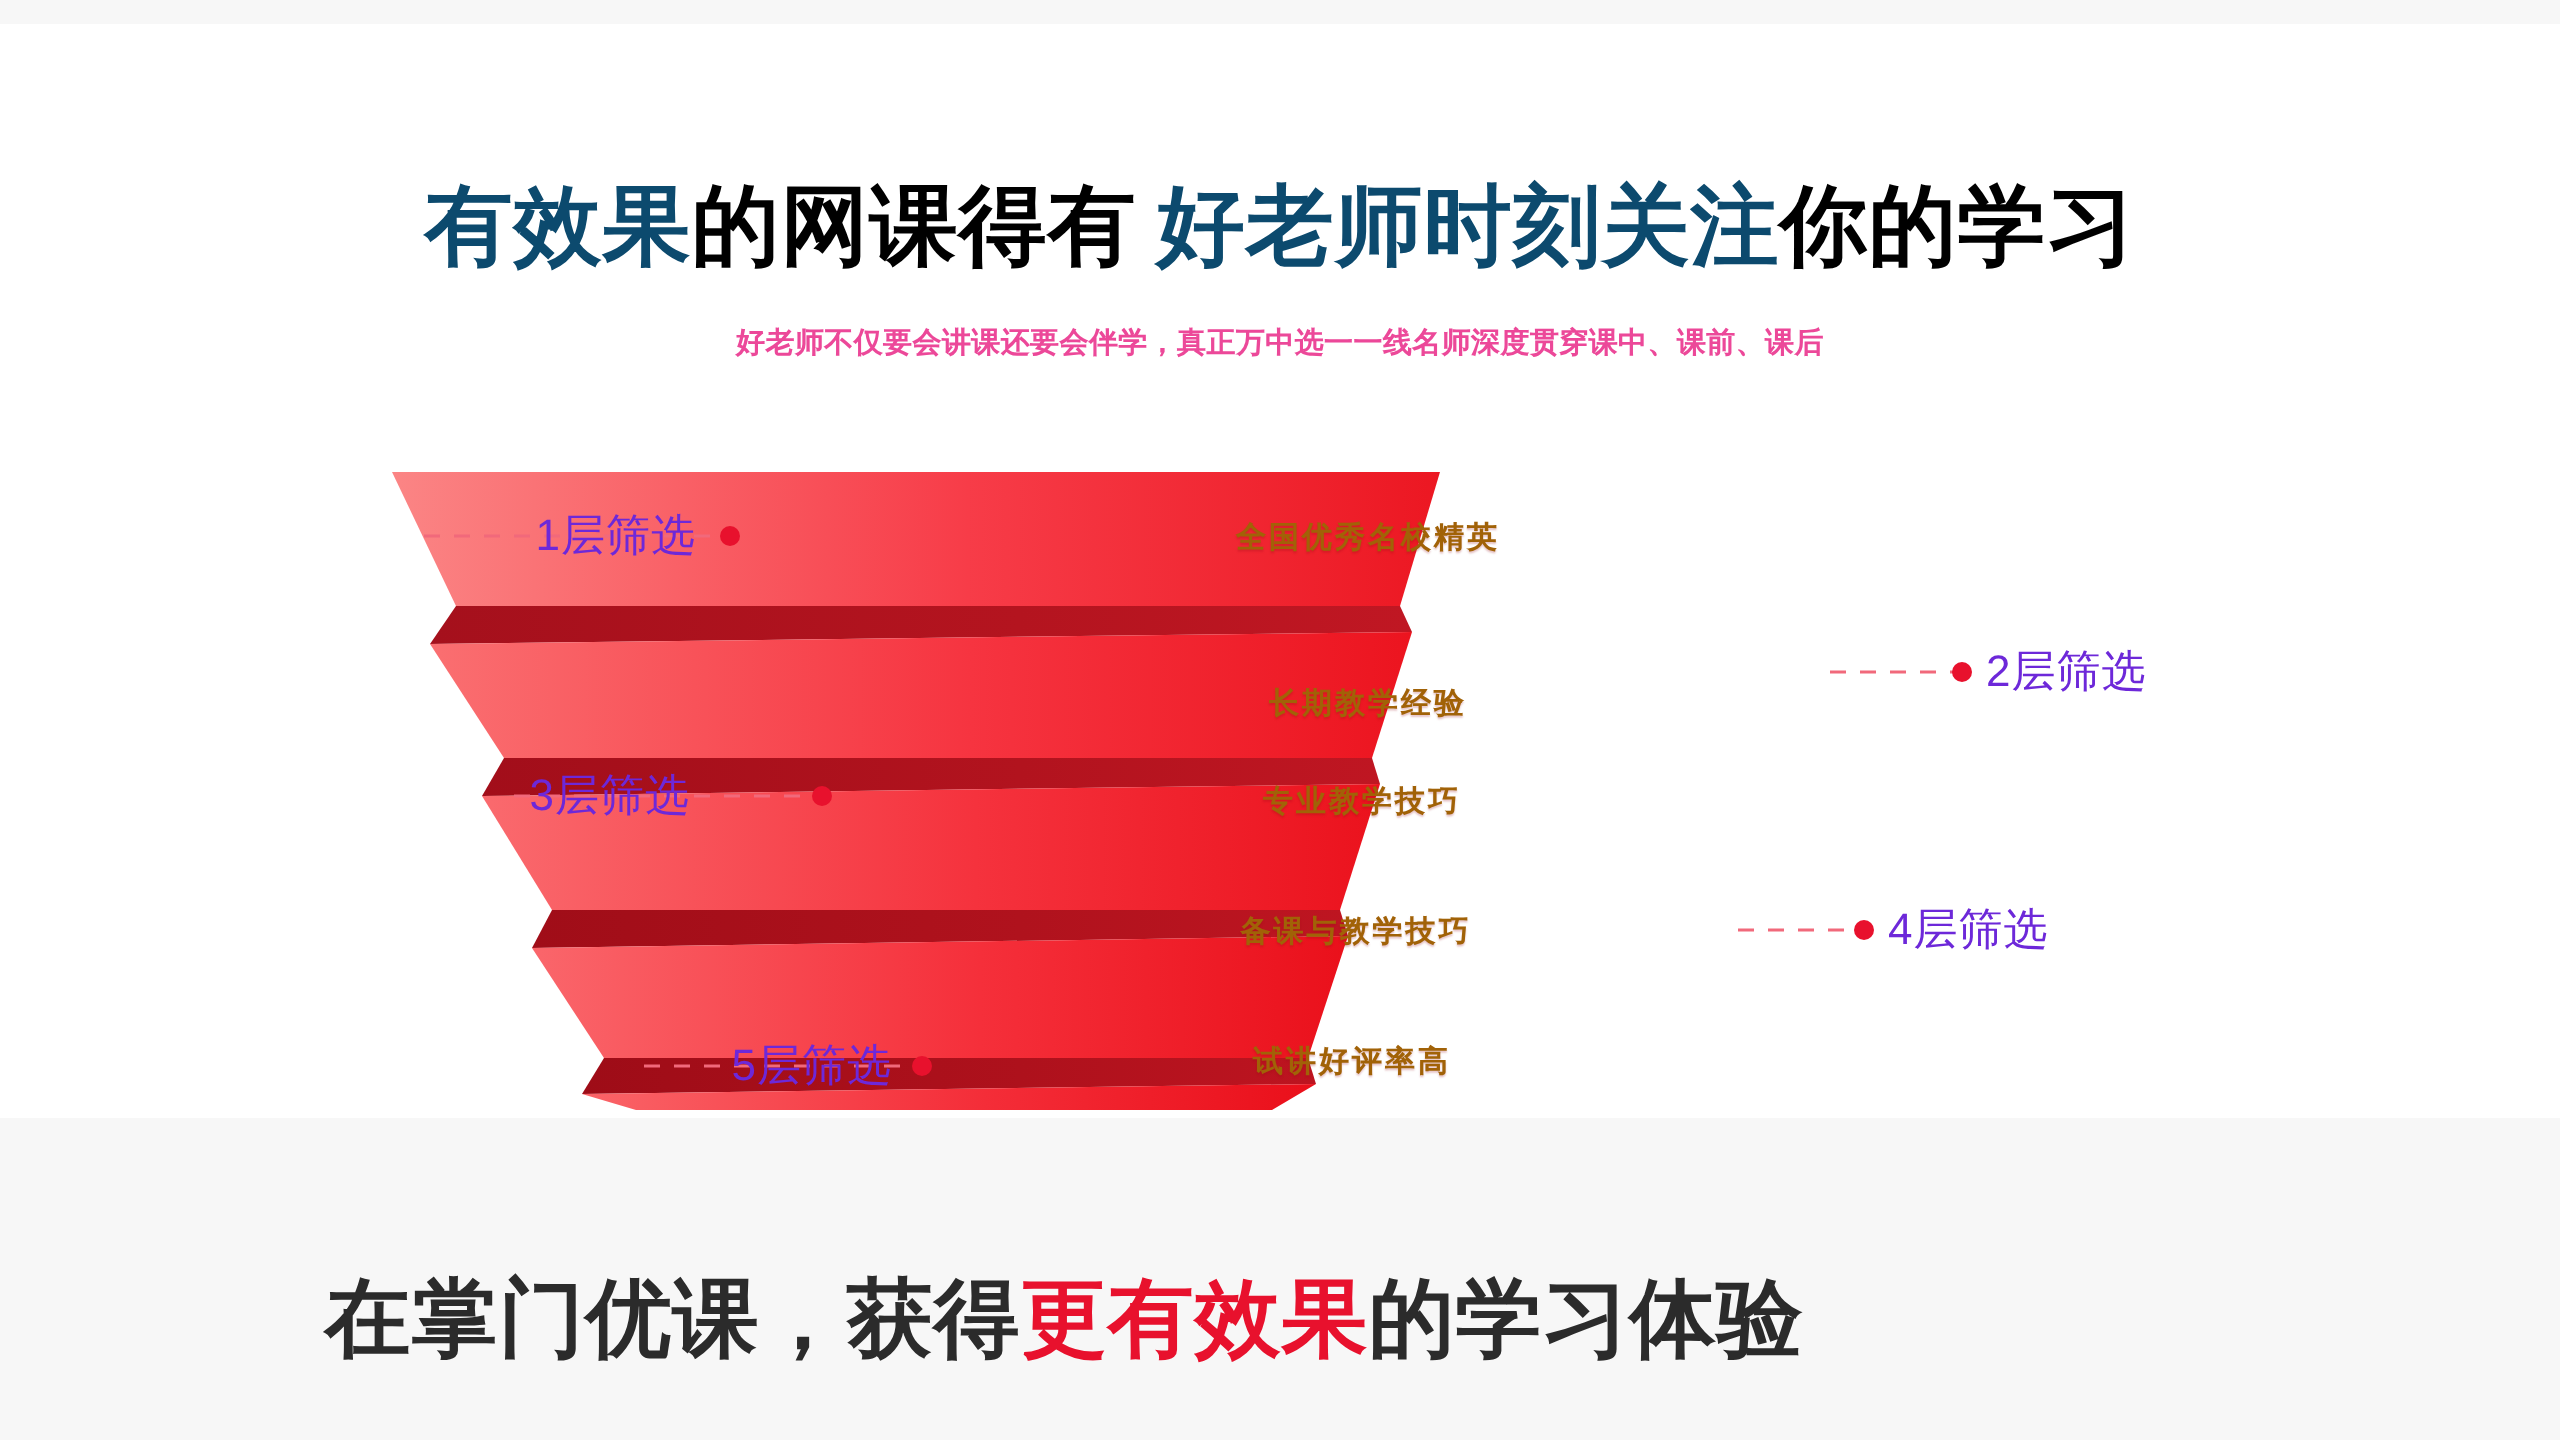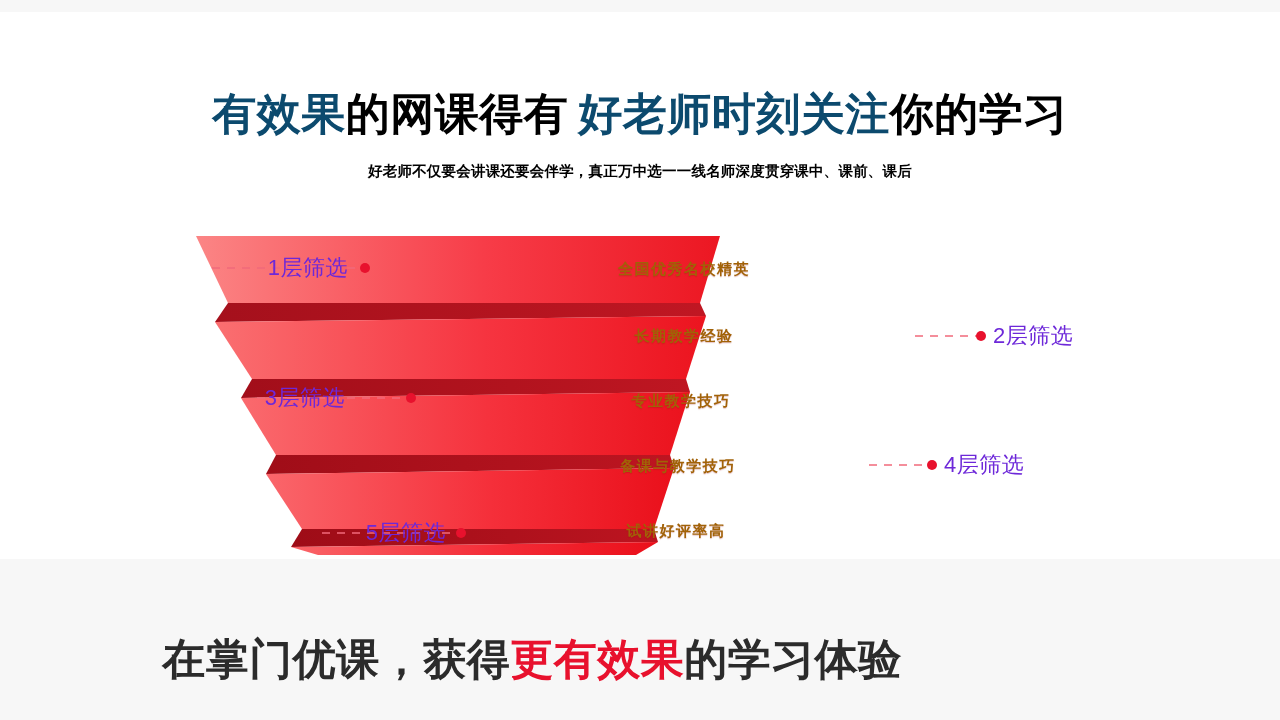--- a/index.html
+++ b/index.html
@@ -55,21 +55,21 @@
   .headline .hl-gap { display: inline-block; width: 10px; }
 
   .subhead {
     position: absolute;
     left: 0;
     top: 162px;
     width: 1280px;
     text-align: center;
     font-size: 14.5px;
     font-weight: bold;
-    color: #000000;
+    color: #ec4899;
     letter-spacing: 0.2px;
     white-space: nowrap;
   }
 
   
   .footline {
     position: absolute;
     left: 0;
     top: 631px;
     width: 1064px;
@@ -210,21 +210,21 @@
       <circle cx="411" cy="173" r="5" fill="#e8112d"></circle>
 
       <line x1="869" y1="240" x2="928" y2="240" stroke="#f1697b" stroke-width="1.6" stroke-dasharray="8 7"></line>
       <circle cx="932" cy="240" r="5" fill="#e8112d"></circle>
 
       <line x1="465" y1="308" x2="322" y2="308" stroke="#f1697b" stroke-width="1.6" stroke-dasharray="8 7"></line>
       <circle cx="461" cy="308" r="5" fill="#e8112d"></circle>
     </svg>
 
     <div class="seg-label" style="left:684px; top:44px;">全国优秀名校精英</div>
-    <div class="seg-label" style="left:684px; top:111px;font-family:Liberation Serif, serif;">长期教学经验</div>
+    <div class="seg-label" style="left:684px; top:127px;font-family:Liberation Serif, serif;">长期教学经验</div>
     <div class="seg-label" style="left:681px; top:176px;">专业教学技巧</div>
     <div class="seg-label" style="left:678px; top:241px;">备课与教学技巧</div>
     <div class="seg-label" style="left:676px; top:306px;">试讲好评率高</div>
 
     <div class="side-label left" style="right:932px; top:43px;">1层筛选</div>
     <div class="side-label right" style="left:993px; top:111px;">2层筛选</div>
     <div class="side-label left" style="right:935px; top:173px;margin-left:40px;">3层筛选</div>
     <div class="side-label right" style="left:944px; top:240px;">4层筛选</div>
     <div class="side-label left" style="right:834px; top:308px;">5层筛选</div>
 

